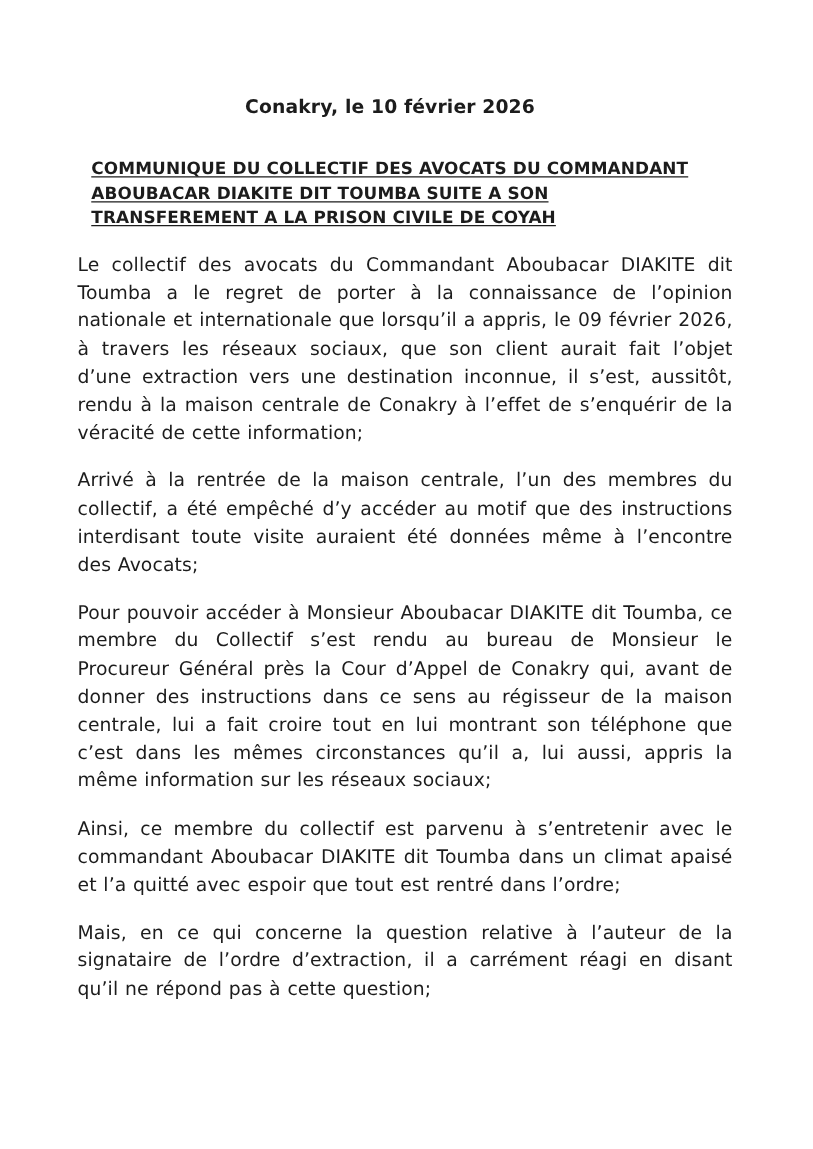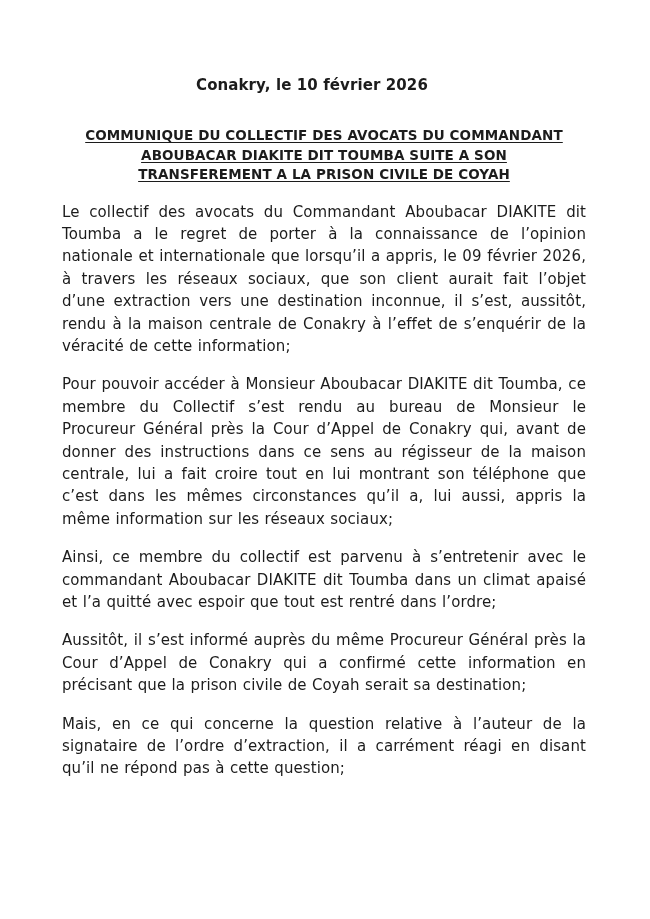--- a/index.html
+++ b/index.html
@@ -26,21 +26,20 @@
     padding-right: 24px;
     letter-spacing: 0.1px;
     white-space: nowrap;
   }
   .doc-title {
     max-width: 502px;
     margin: 32px auto 13px auto;
     font-size: 13.5px;
     font-weight: bold;
     line-height: 19.5px;
-    text-align: center;
     text-decoration: underline;
     text-underline-offset: 2px;
     letter-spacing: 0.1px;
   }
   .body-text p {
     margin: 16px 0 11px 0;
     font-size: 15px;
     line-height: 22.4px;
     text-align: justify;
     text-justify: inter-word;
@@ -52,19 +51,19 @@
 <body>
 
 <div class="page">
 
   <div class="date-line">Conakry, le 10 février 2026</div>
 
   <div class="doc-title">COMMUNIQUE DU COLLECTIF DES AVOCATS DU COMMANDANT ABOUBACAR DIAKITE DIT TOUMBA SUITE A SON TRANSFEREMENT A LA PRISON CIVILE DE COYAH</div>
 
   <div class="body-text">
     <p>Le collectif des avocats du Commandant Aboubacar DIAKITE dit Toumba a le regret de porter à la connaissance de l’opinion nationale et internationale que lorsqu’il a appris, le 09 février 2026, à travers les réseaux sociaux, que son client aurait fait l’objet d’une extraction vers une destination inconnue, il s’est, aussitôt, rendu à la maison centrale de Conakry à l’effet de s’enquérir de la véracité de cette information;</p>
+    <p>Arrivé à la rentrée de la maison centrale, l’un des membres du collectif, a été empêché d’y accéder au motif que des instructions interdisant toute visite auraient été données même à l’encontre des Avocats;</p>
     <p>Pour pouvoir accéder à Monsieur Aboubacar DIAKITE dit Toumba, ce membre du Collectif s’est rendu au bureau de Monsieur le Procureur Général près la Cour d’Appel de Conakry qui, avant de donner des instructions dans ce sens au régisseur de la maison centrale, lui a fait croire tout en lui montrant son téléphone que c’est dans les mêmes circonstances qu’il a, lui aussi, appris la même information sur les réseaux sociaux;</p>
     <p>Ainsi, ce membre du collectif est parvenu à s’entretenir avec le commandant Aboubacar DIAKITE dit Toumba dans un climat apaisé et l’a quitté avec espoir que tout est rentré dans l’ordre;</p>
-    <p>Aussitôt, il s’est informé auprès du même Procureur Général près la Cour d’Appel de Conakry qui a confirmé cette information en précisant que la prison civile de Coyah serait sa destination;</p>
     <p>Mais, en ce qui concerne la question relative à l’auteur de la signataire de l’ordre d’extraction, il a carrément réagi en disant qu’il ne répond pas à cette question;</p>
   </div>
 
 </div>
 
 </body></html>

